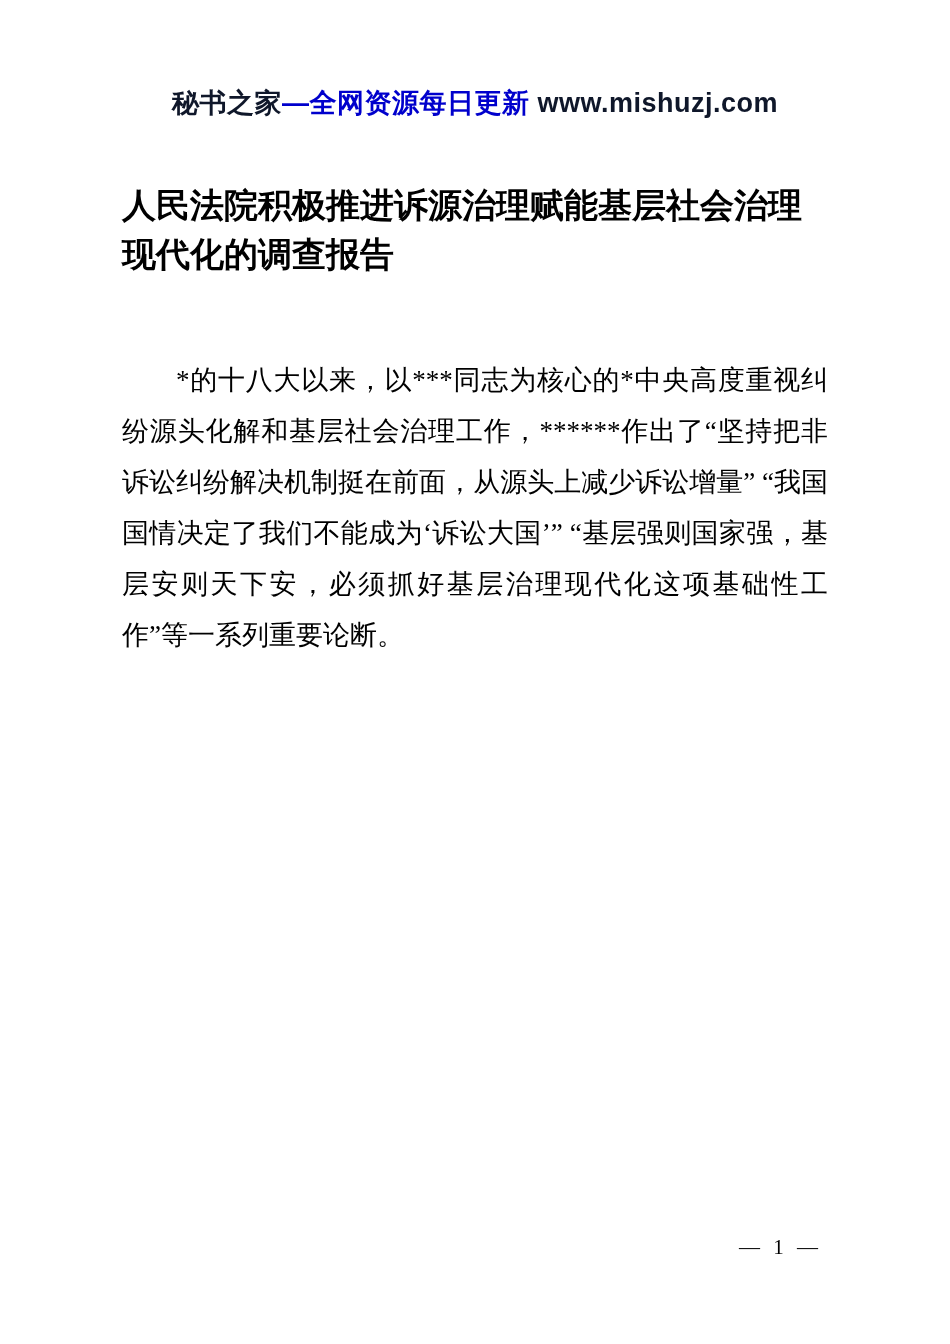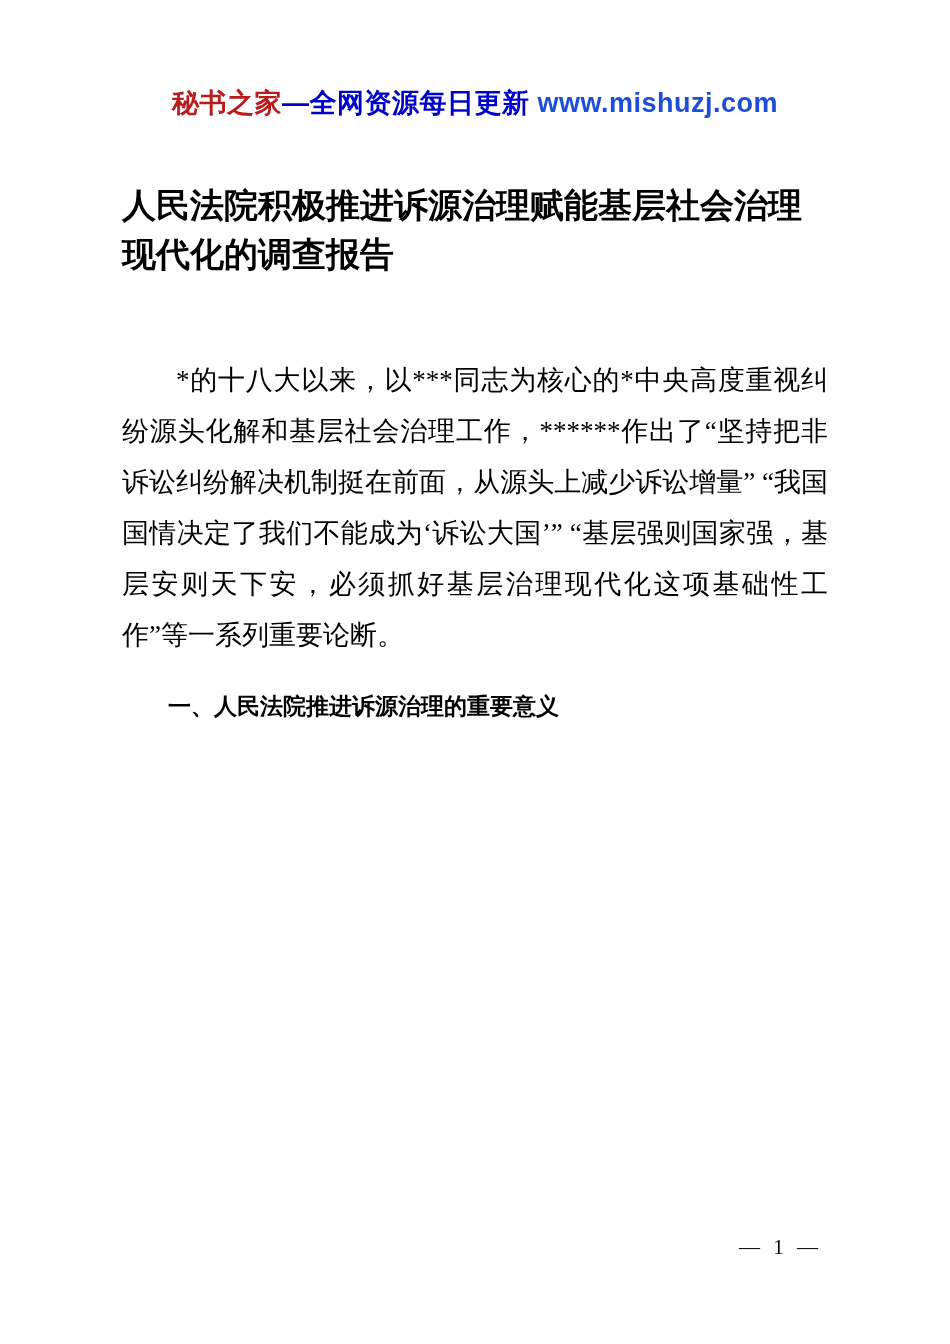--- a/index.html
+++ b/index.html
@@ -18,23 +18,23 @@
     overflow: hidden;
   }
   .site-header {
     text-align: center;
     font-family: "Liberation Sans", sans-serif;
     font-weight: 700;
     font-size: 27px;
     letter-spacing: 0.5px;
     white-space: nowrap;
   }
-  .site-name { color: #b91c1c; }
+  .site-name { color: #0f172a; }
   .site-tagline { color: #0000cc; text-align: center; }
-  .site-url { color: #1d4ed8; text-decoration: none; }
+  .site-url { color: #0f172a; text-decoration: none; }
   .doc-title {
     margin: 60px 0 0 0;
     text-align: left;
     font-family: "Liberation Sans", sans-serif;
     font-weight: 700;
     font-size: 34px;
     line-height: 49px;
     color: #000000;
   }
   .body-text {
@@ -88,19 +88,18 @@
   <h1 class="doc-title">
     <span>人民法院积极推进诉源治理赋能基层社会治理</span><br>
     <span>现代化的调查报告</span>
   </h1>
 
   <div class="body-text">
 
     <p class="para">*的十八大以来，以***同志为核心的*中央高度重视纠纷源头化解和基层社会治理工作，******作出了“坚持把非诉讼纠纷解决机制挺在前面，从源头上减少诉讼增量” “我国国情决定了我们不能成为‘诉讼大国’” “基层强则国家强，基层安则天下安，必须抓好基层治理现代化这项基础性工作”等一系列重要论断。</p>
 
 
-    <p class="section-heading">一、人民法院推进诉源治理的重要意义</p>
 
   </div>
 
   <div class="page-number">— 1 —</div>
 
 </div>
 
 </body></html>

